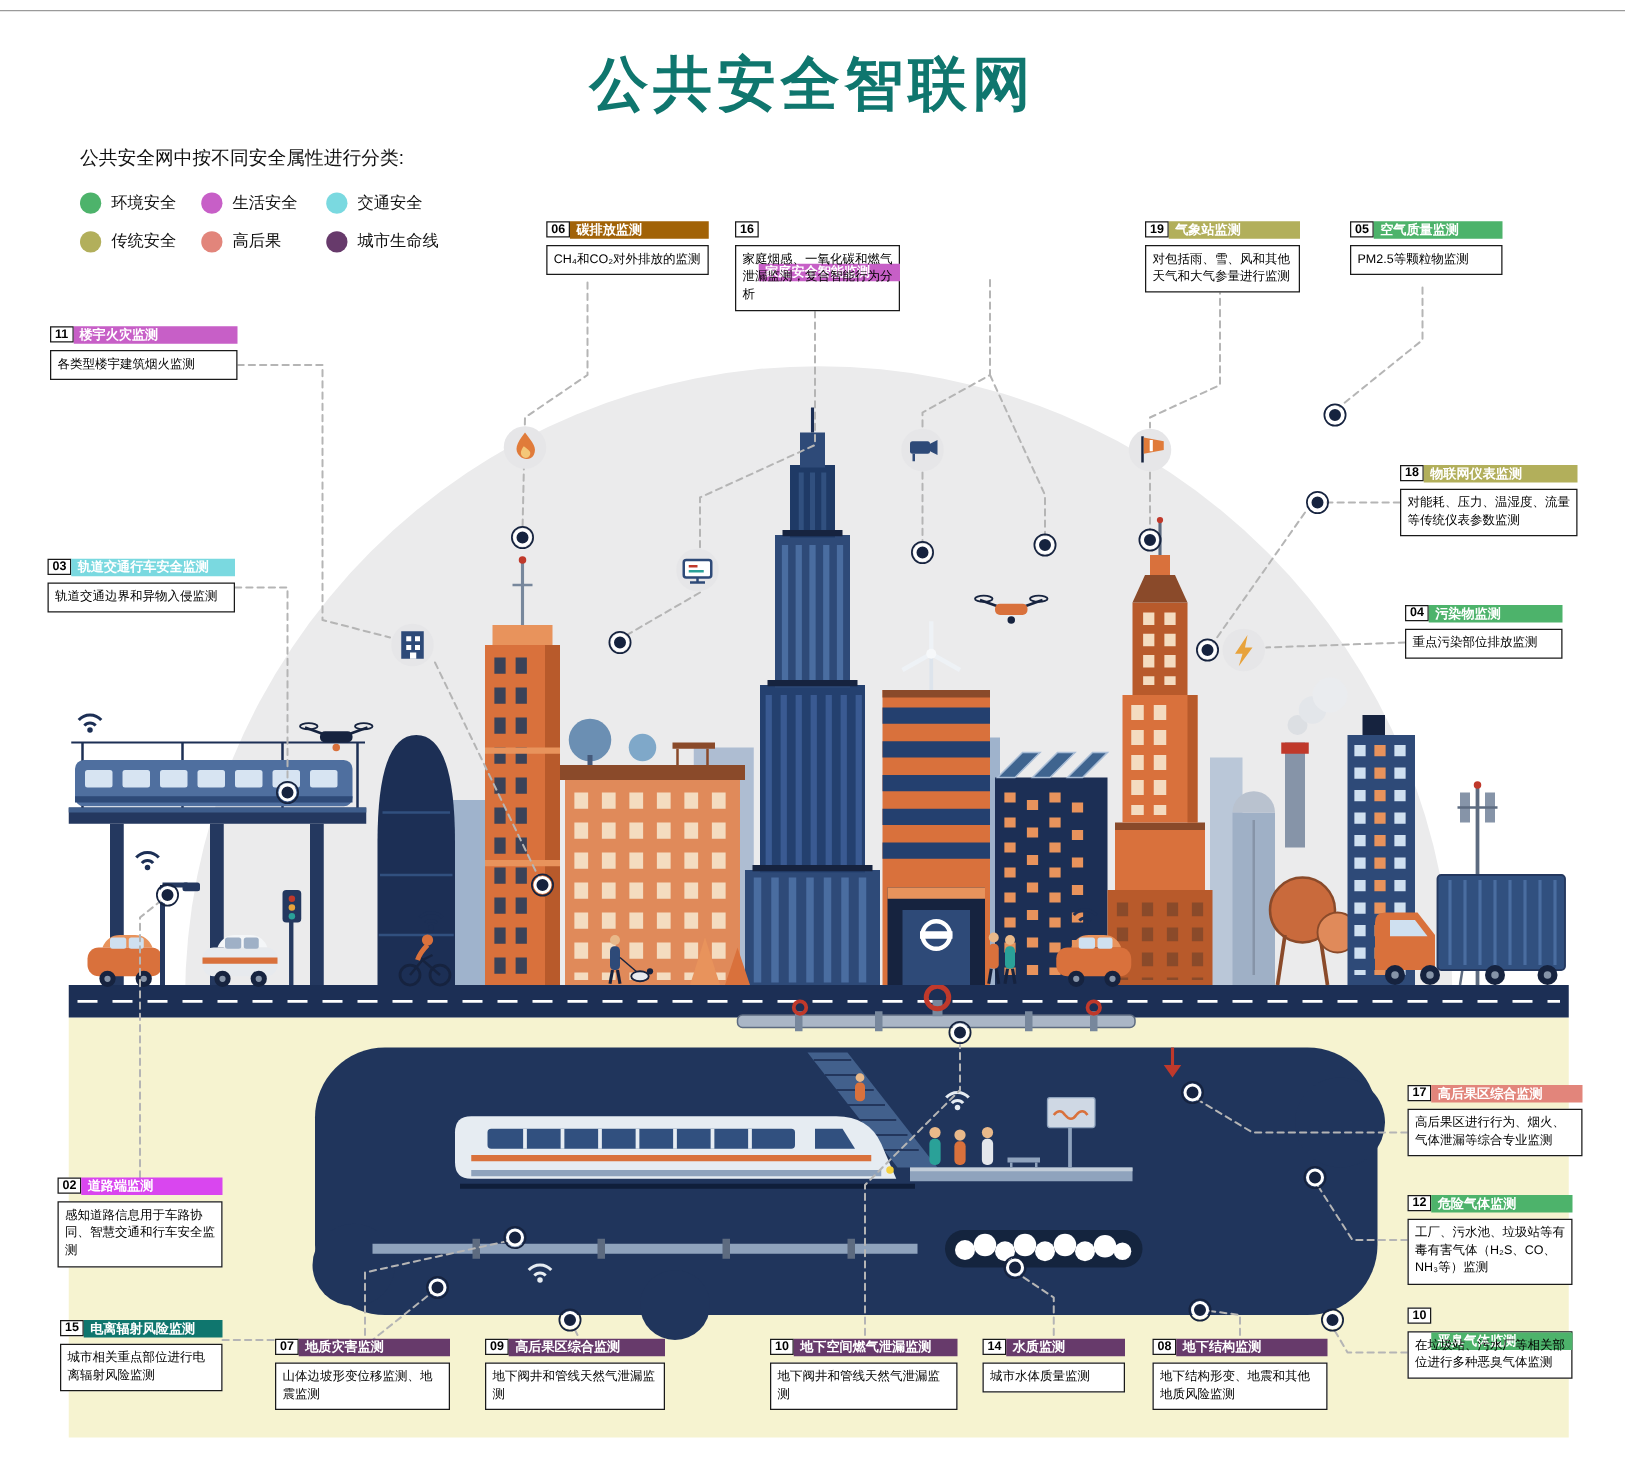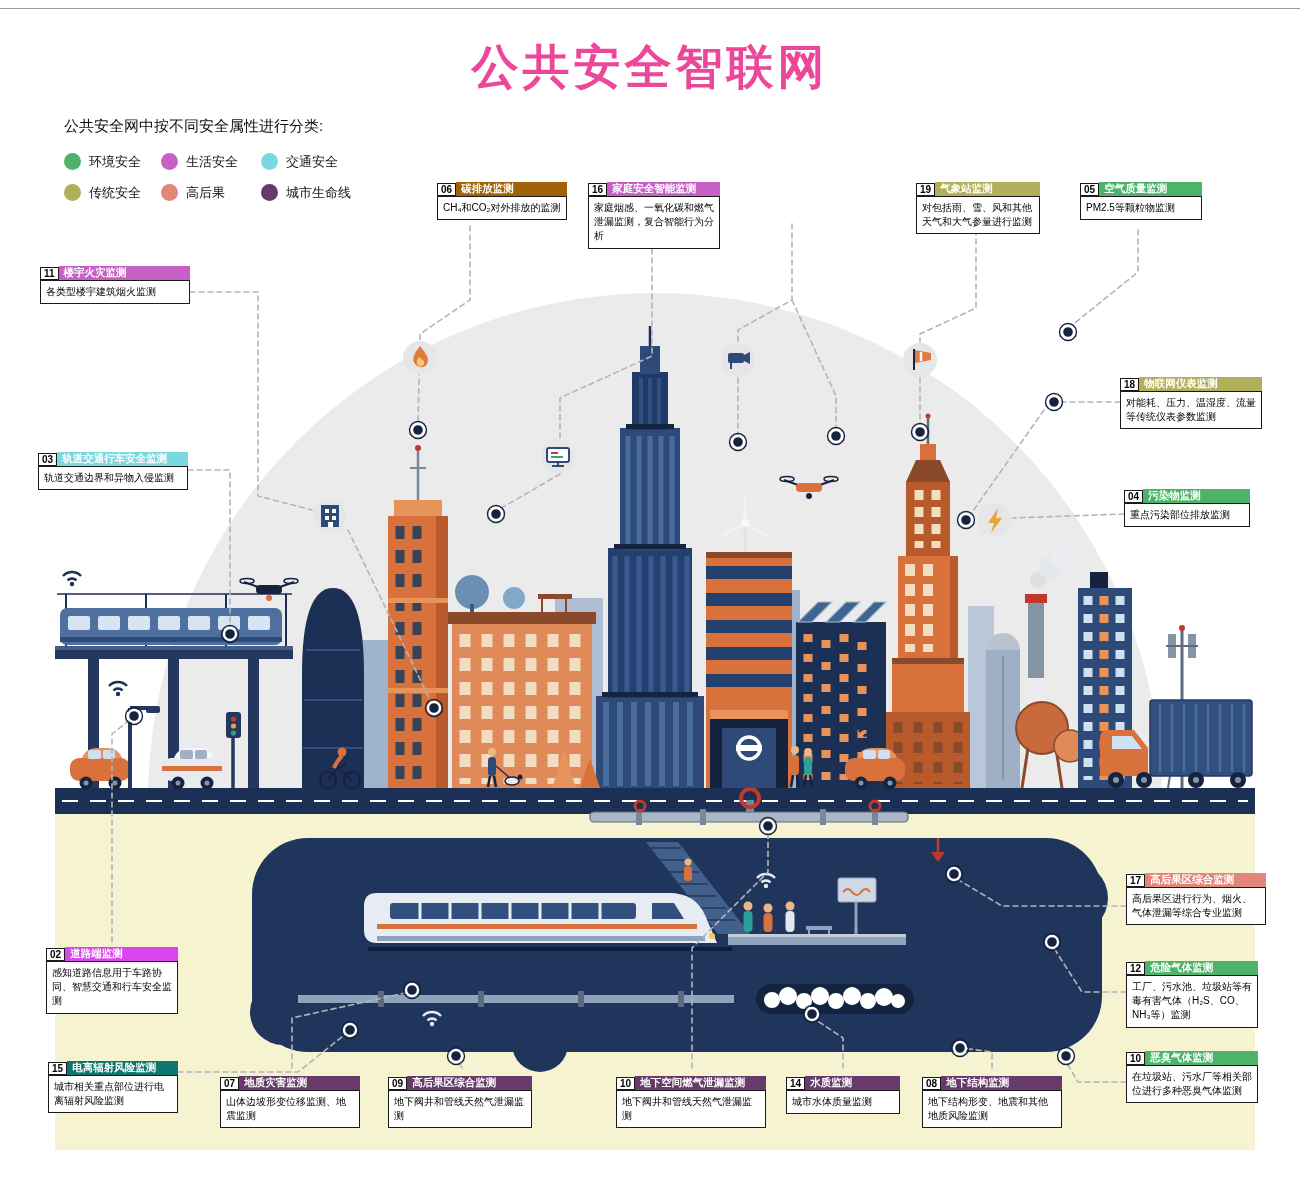--- a/index.html
+++ b/index.html
@@ -1,27 +1,27 @@
 <!DOCTYPE html>
 <html><head>
 <meta charset="utf-8">
 <style>
   *{margin:0;padding:0;box-sizing:border-box}
   html,body{background:#fff}
   body{font-family:"Liberation Sans","DejaVu Sans",sans-serif;color:#111}
   .canvas{position:relative;width:1300px;height:1187px;background:#fff;overflow:hidden}
   .toprule{position:absolute;top:8px;left:0;width:100%;height:1px;background:#9a9a9a}
-  .title{position:absolute;top:36px;left:0;width:100%;text-align:center;font-size:47px;font-weight:900;letter-spacing:4px;color:#ec4899}
+  .title{position:absolute;top:36px;left:0;width:100%;text-align:center;font-size:47px;font-weight:900;letter-spacing:4px;color:#0f766e}
   .subtitle{position:absolute;top:117px;left:64px;font-size:15px;color:#111}
   .legend{position:absolute;top:146px;left:64px;display:grid;grid-template-columns:97px 100px 120px;grid-auto-rows:31px;align-items:center}
-  .legend-item{display:flex;align-items:flex-start;gap:8px;font-size:13px;color:#111}
+  .legend-item{display:flex;align-items:flex-end;gap:8px;font-size:13px;color:#111}
   .ldot{width:17px;height:17px;border-radius:50%;flex:0 0 auto}
   svg.scene{position:absolute;left:0;top:0;width:1300px;height:1187px}
   .callout{position:absolute;z-index:5}
-  .co-head{display:flex;align-items:flex-end;height:19px}
+  .co-head{display:flex;align-items:flex-start;height:19px}
   .co-num{background:#fff;border:1.5px solid #1a1a1a;color:#000;font-size:10px;font-weight:bold;display:flex;align-items:center;padding:0 3px}
   .co-title{flex:1;color:#fff;font-size:10.5px;font-weight:bold;display:flex;align-items:center;padding:0 5px;white-space:nowrap;overflow:hidden}
   .co-body{background:#fff;border:1.4px solid #1a1a1a;font-size:10px;line-height:1.42;padding:4px 5px;color:#000}
 </style>
 </head>
 <body>
 
 <div class="canvas">
   <div class="toprule"></div>
   <h1 class="title">公共安全智联网</h1>

